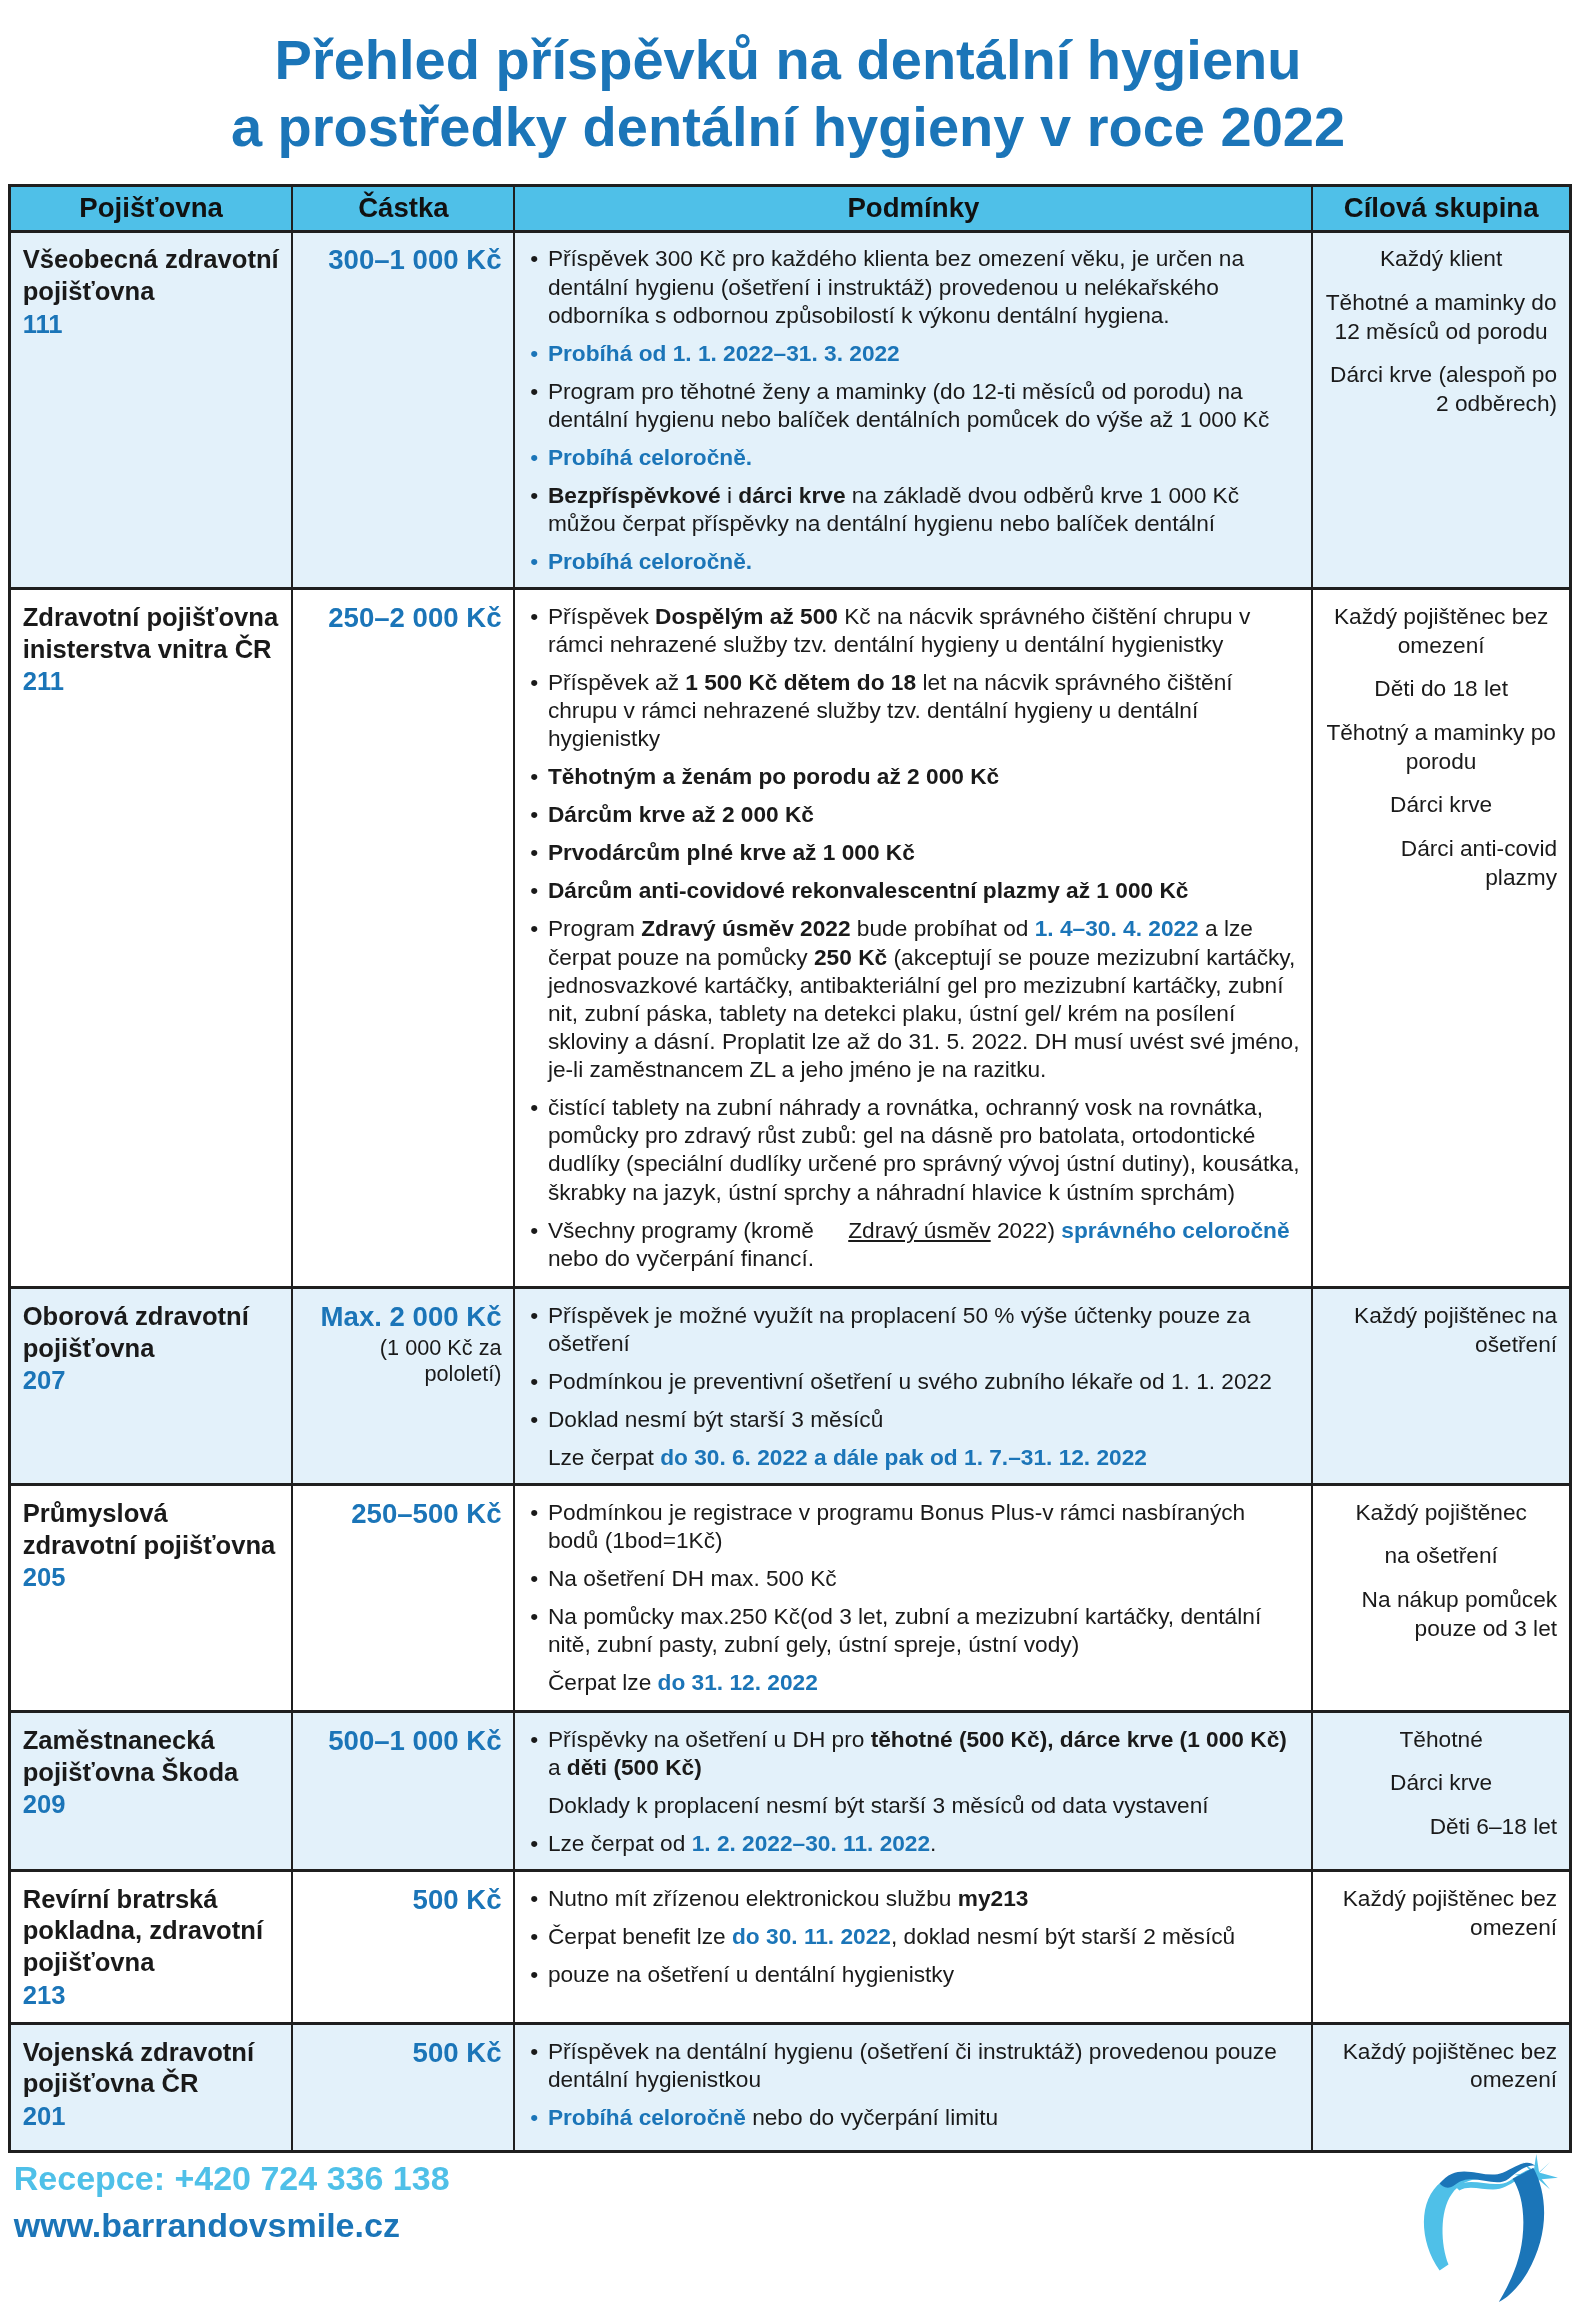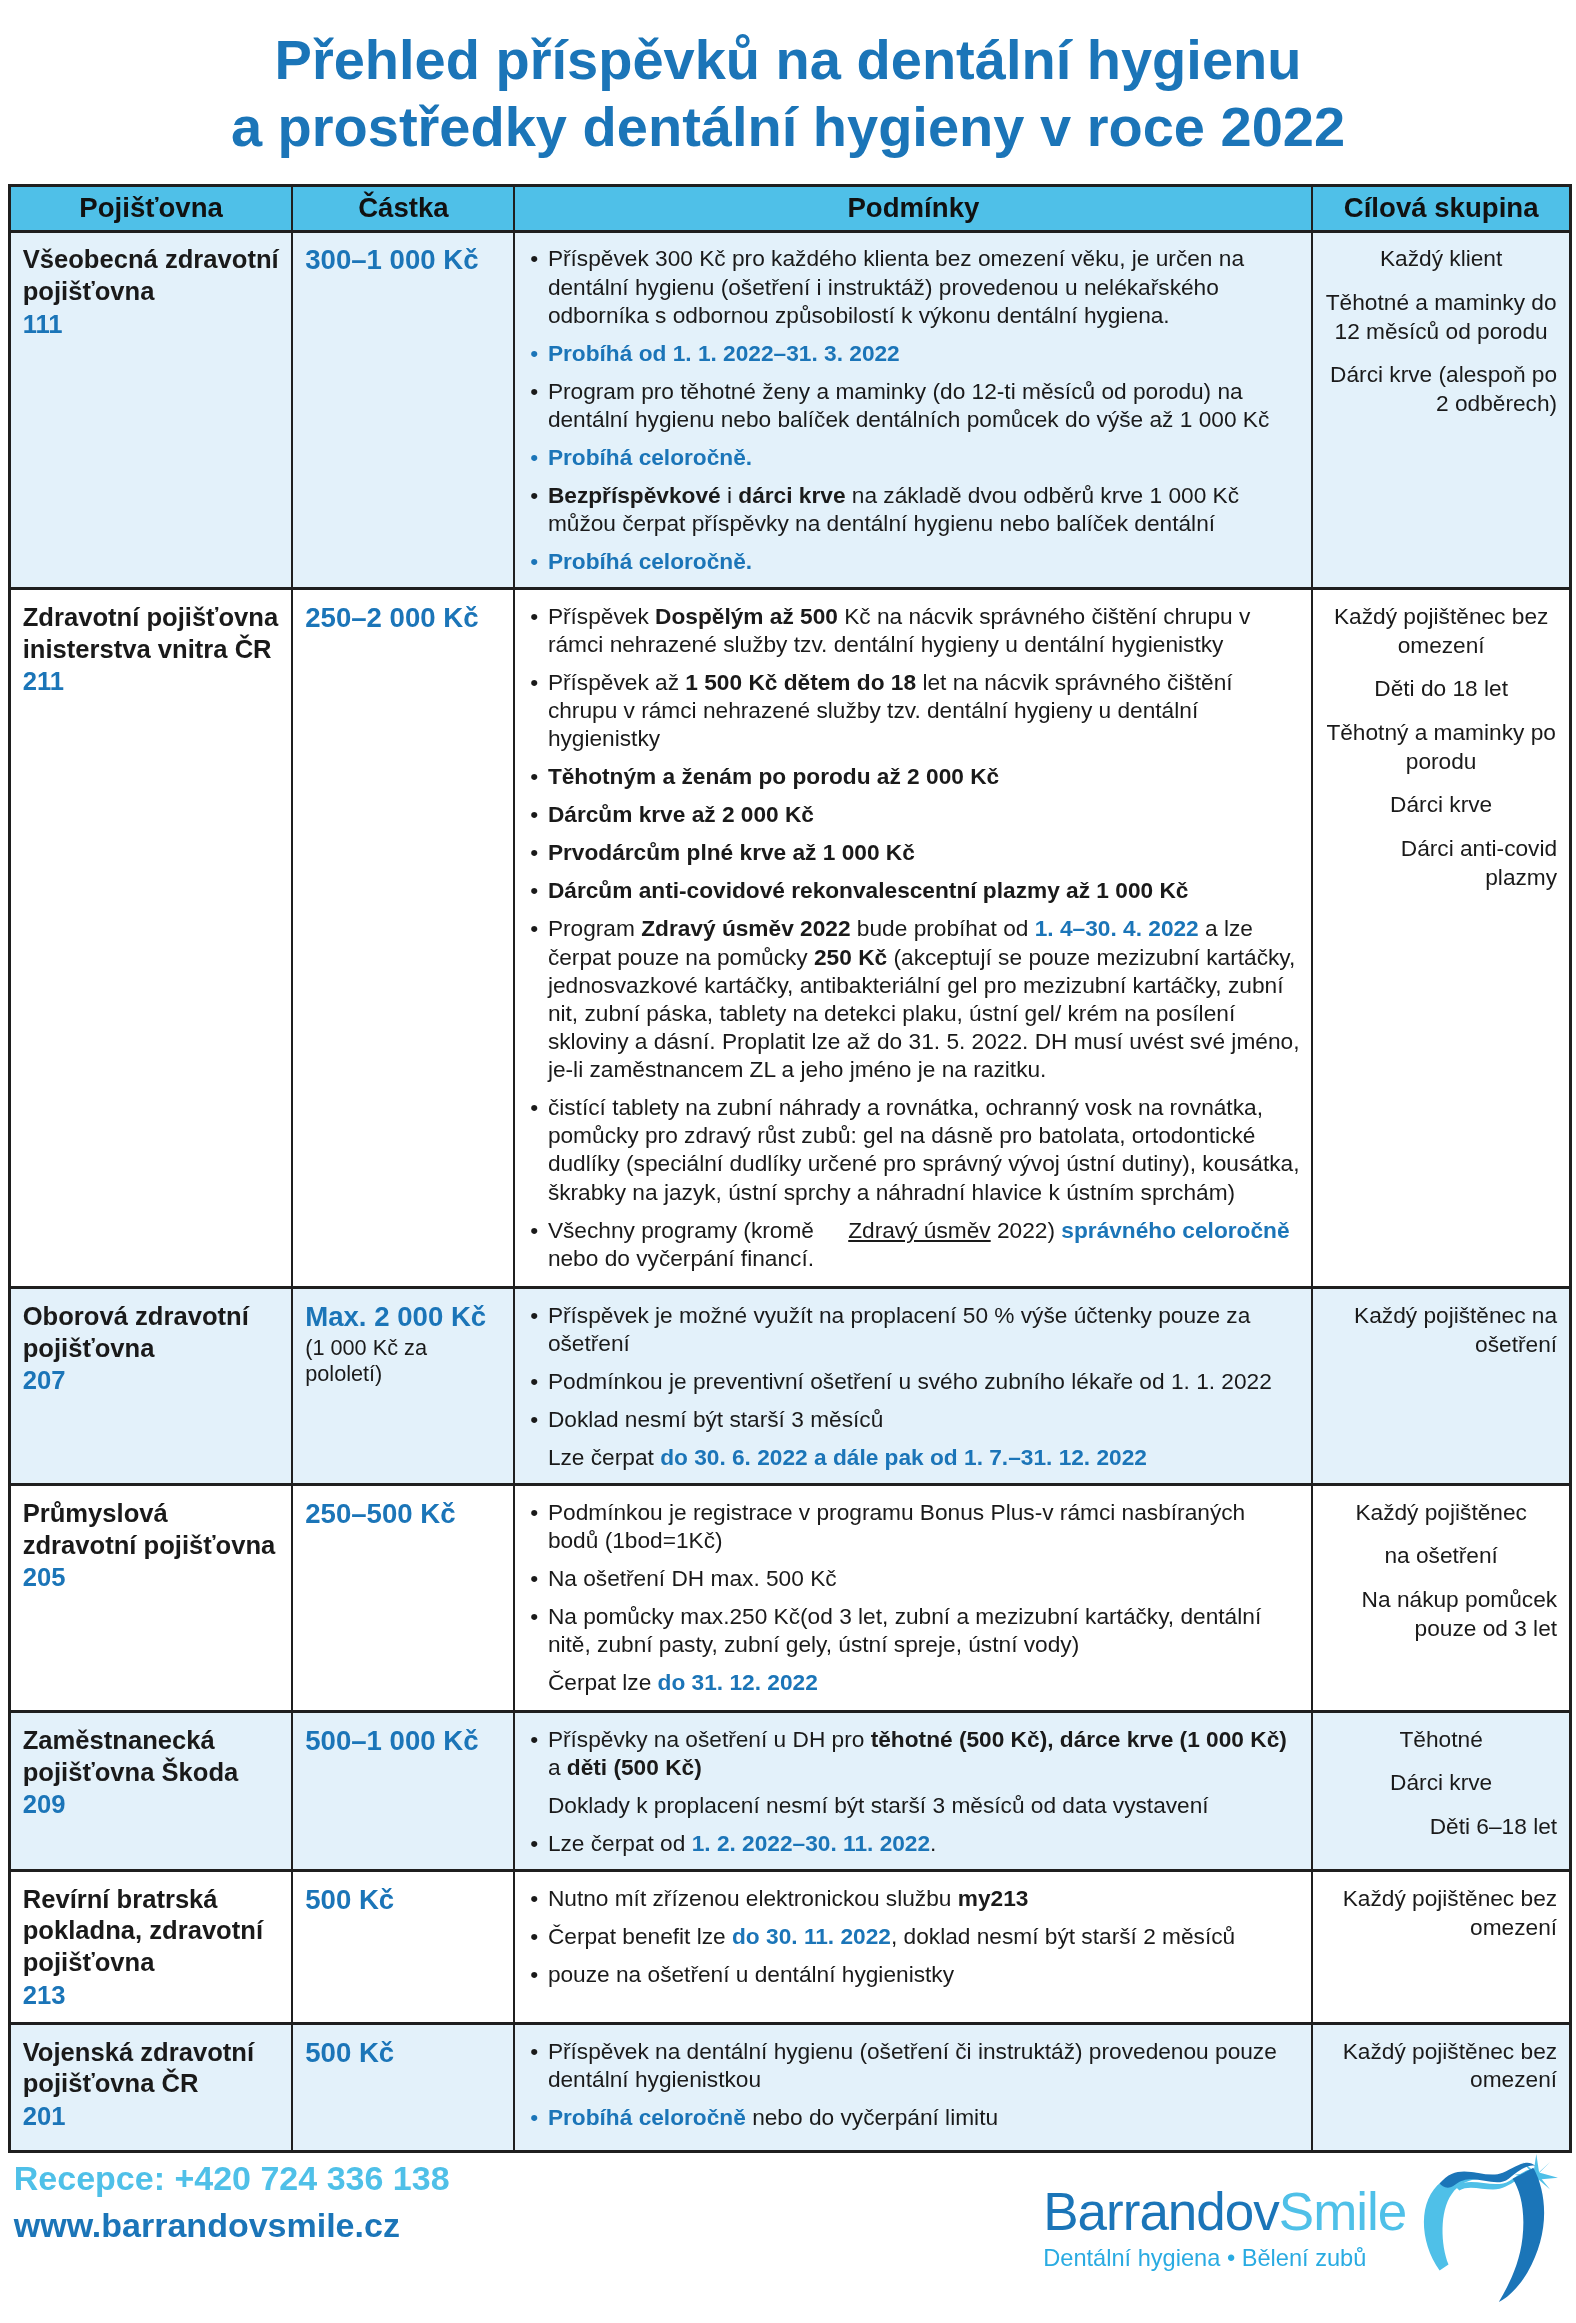--- a/index.html
+++ b/index.html
@@ -60,21 +60,21 @@
   tbody tr:nth-child(3){height:195px;}
   tbody tr:nth-child(4){height:227px;}
   tbody tr:nth-child(5){height:137px;}
   tbody tr:nth-child(6){height:133px;}
   tbody tr:nth-child(7){height:128px;}
 
   td.cell-name{padding:11.8px 7.9px 9.9px 13.8px;}
   .ins-name{font-size:25.6px;font-weight:bold;line-height:1.24;color:var(--ink);}
   .ins-code{font-size:25.6px;font-weight:bold;color:var(--primary);margin-top:2px;}
 
-  td.cell-amount{text-align:left;padding-top:13.8px;}
+  td.cell-amount{text-align:right;padding-top:13.8px;}
   .amount{font-size:27.6px;font-weight:bold;color:var(--primary);line-height:1.15;}
   .amount-note{font-size:21.7px;font-weight:normal;color:var(--ink);margin-top:2px;}
 
   td.cell-cond{font-size:22.7px;line-height:1.24;padding:11.8px 13.8px 9.9px 11.8px;}
   .cond-item{position:relative;padding-left:20.7px;margin-bottom:9.9px;}
   .cond-item:last-child{margin-bottom:0;}
   .bullet{position:absolute;left:3px;top:0;color:var(--ink);}
   .bullet.blue{color:var(--primary);}
   .seg-n{font-weight:normal;color:var(--ink);}
   .seg-b{font-weight:bold;color:var(--ink);}
@@ -268,26 +268,20 @@
         </tr>
       </tbody>
   </table>
 
   <div class="footer">
     <div class="footer-left">
       <div class="reception">Recepce: +420 724 336 138</div>
       <div class="website">www.barrandovsmile.cz</div>
     </div>
     <div class="footer-logo">
-      <div>
-        <div class="brand">
-          <span class="brand-dark">Barrandov</span><span class="brand-light">Smile</span>
-        </div>
-        <div class="tagline">Dentální hygiena • Bělení zubů</div>
-      </div>
       <svg width="150" height="148" viewBox="0 0 152 150" aria-hidden="true">
         <g fill="#4fc0e8">
           <polygon points="128,0 131,20 128,44 125,20"></polygon>
           <polygon points="106,21 128,18 150,24 128,26"></polygon>
           <polygon points="114,8 129,20 142,36 127,23"></polygon>
           <polygon points="142,8 129,20 114,36 127,23"></polygon>
         </g>
         <path d="M30,118 C9,88 8,46 32,28 C50,14 72,17 82,27 C70,23 52,26 42,41 C30,58 31,92 39,112 Z" fill="#4fc0e8"></path>
         <path d="M30,30 C50,5 74,27 94,19 C108,13 118,4 127,12 C119,10 110,17 100,25 C86,36 63,17 46,31 C38,37 33,33 30,30 Z" fill="#1b75b8"></path>
         <path d="M46,33 C62,21 85,37 101,27 C111,21 119,14 125,16 C117,19 109,27 97,33 C83,41 62,29 50,37 Z" fill="#4fc0e8"></path>

